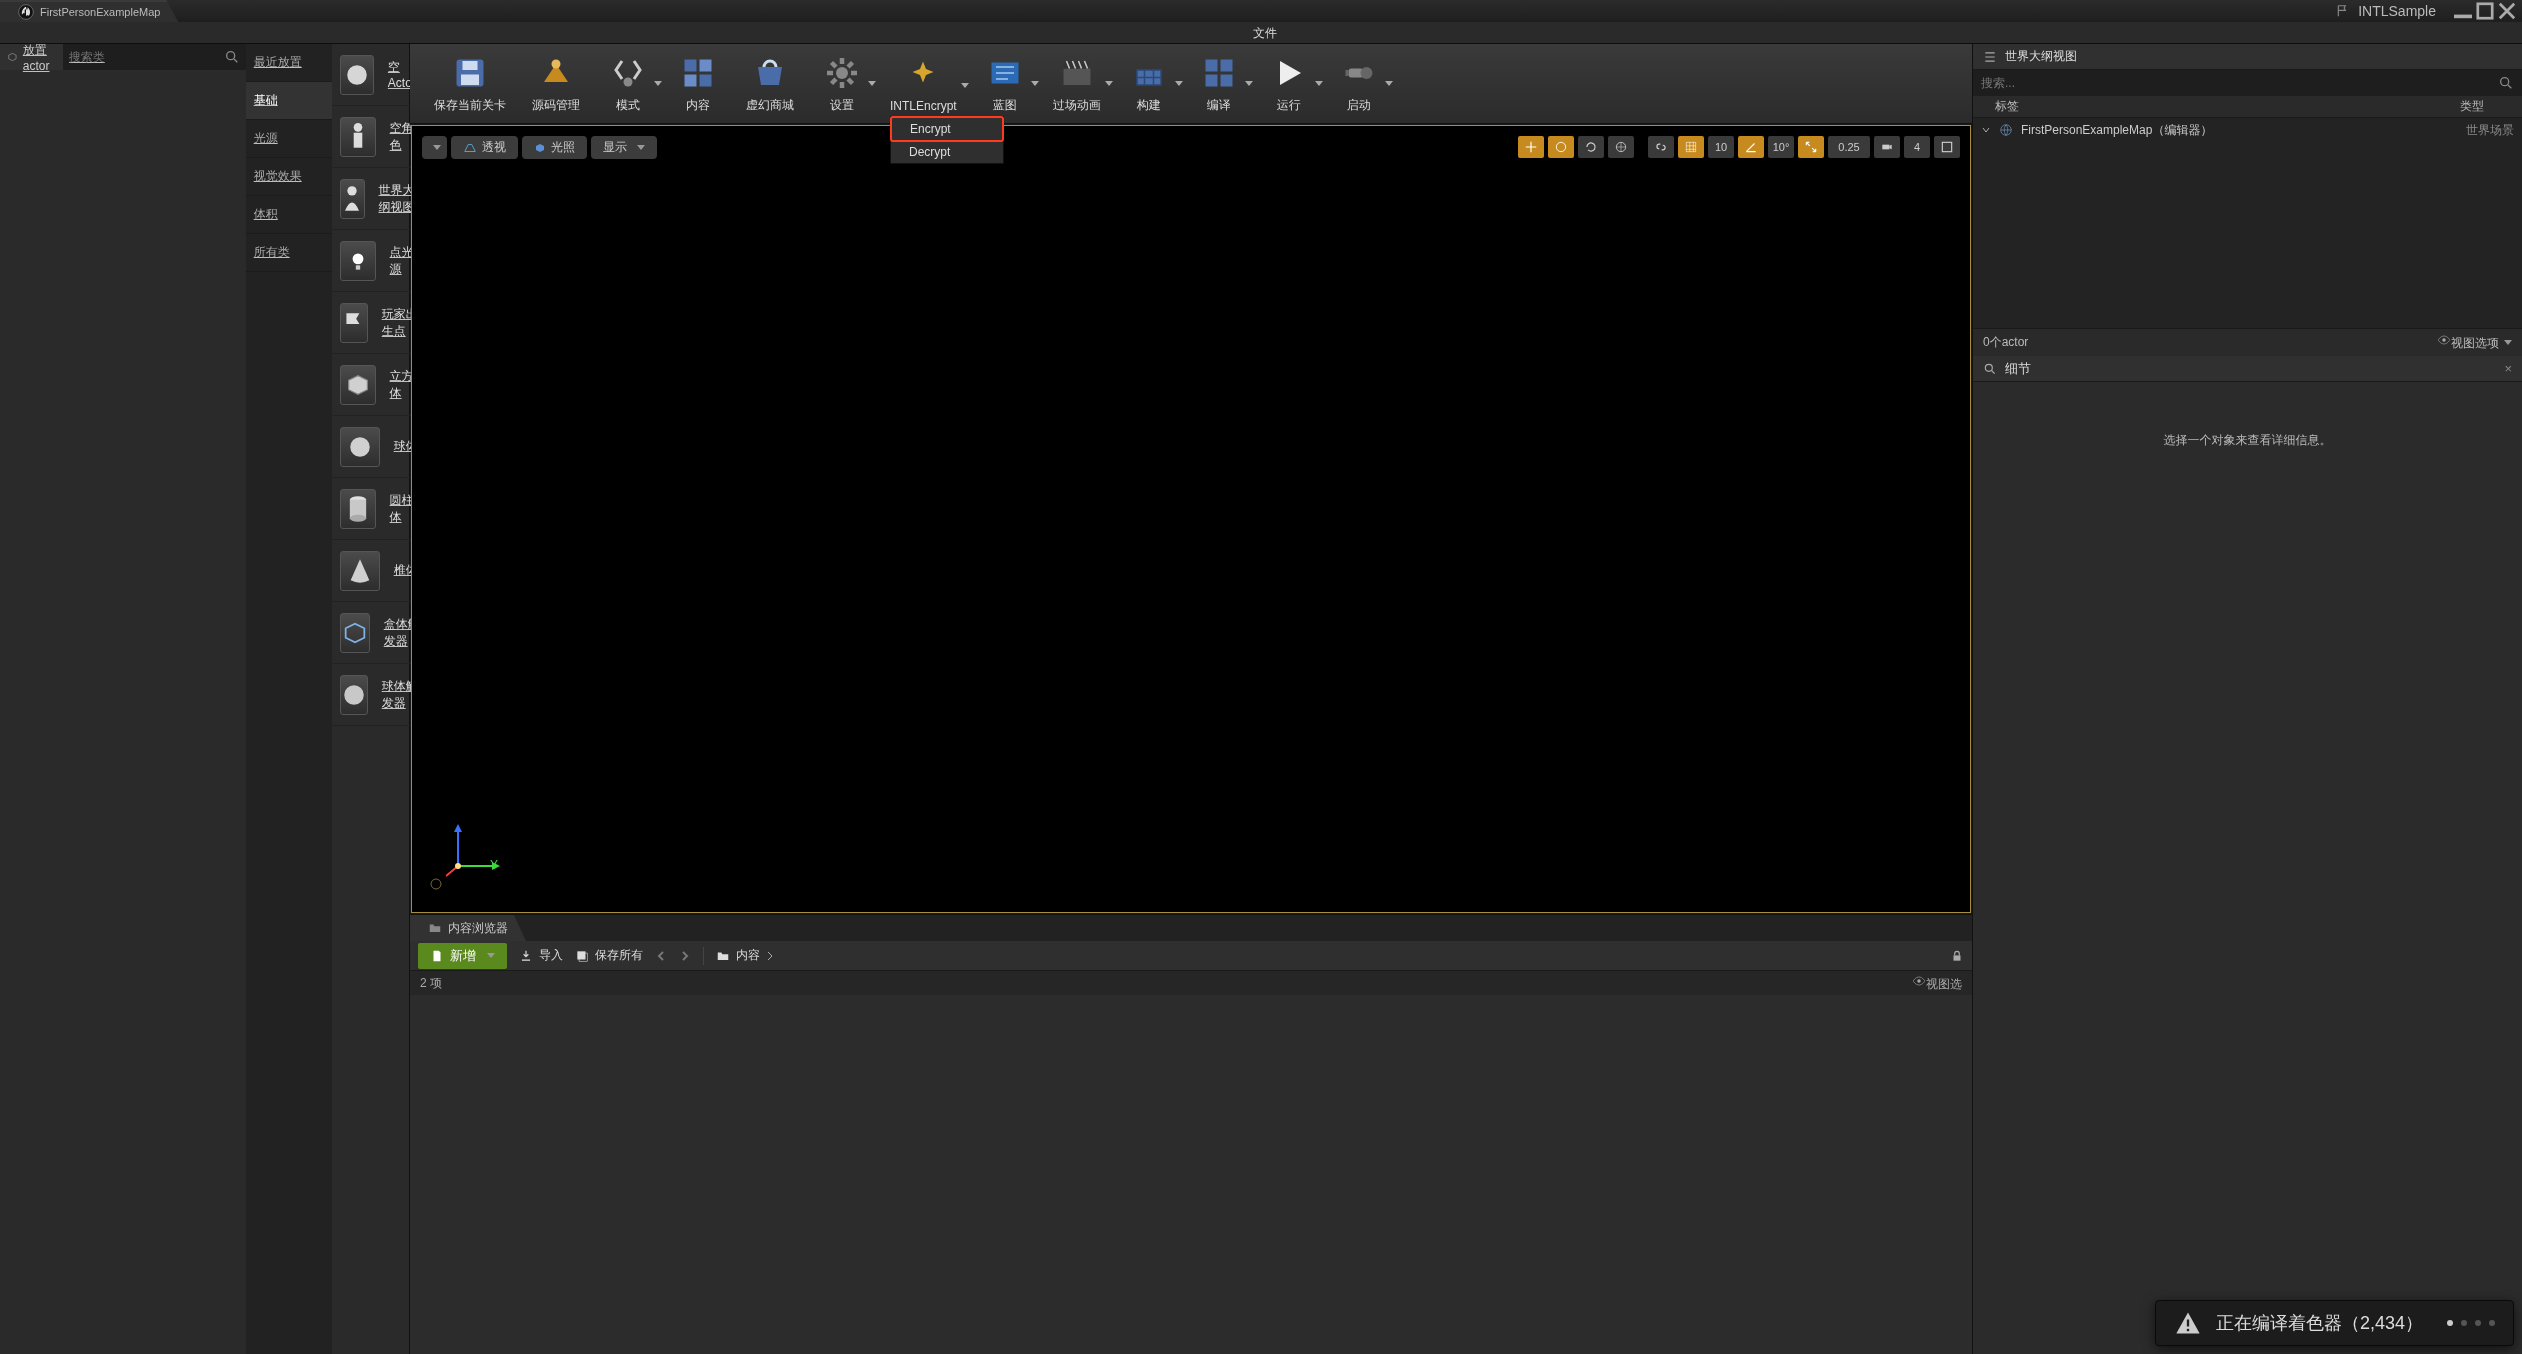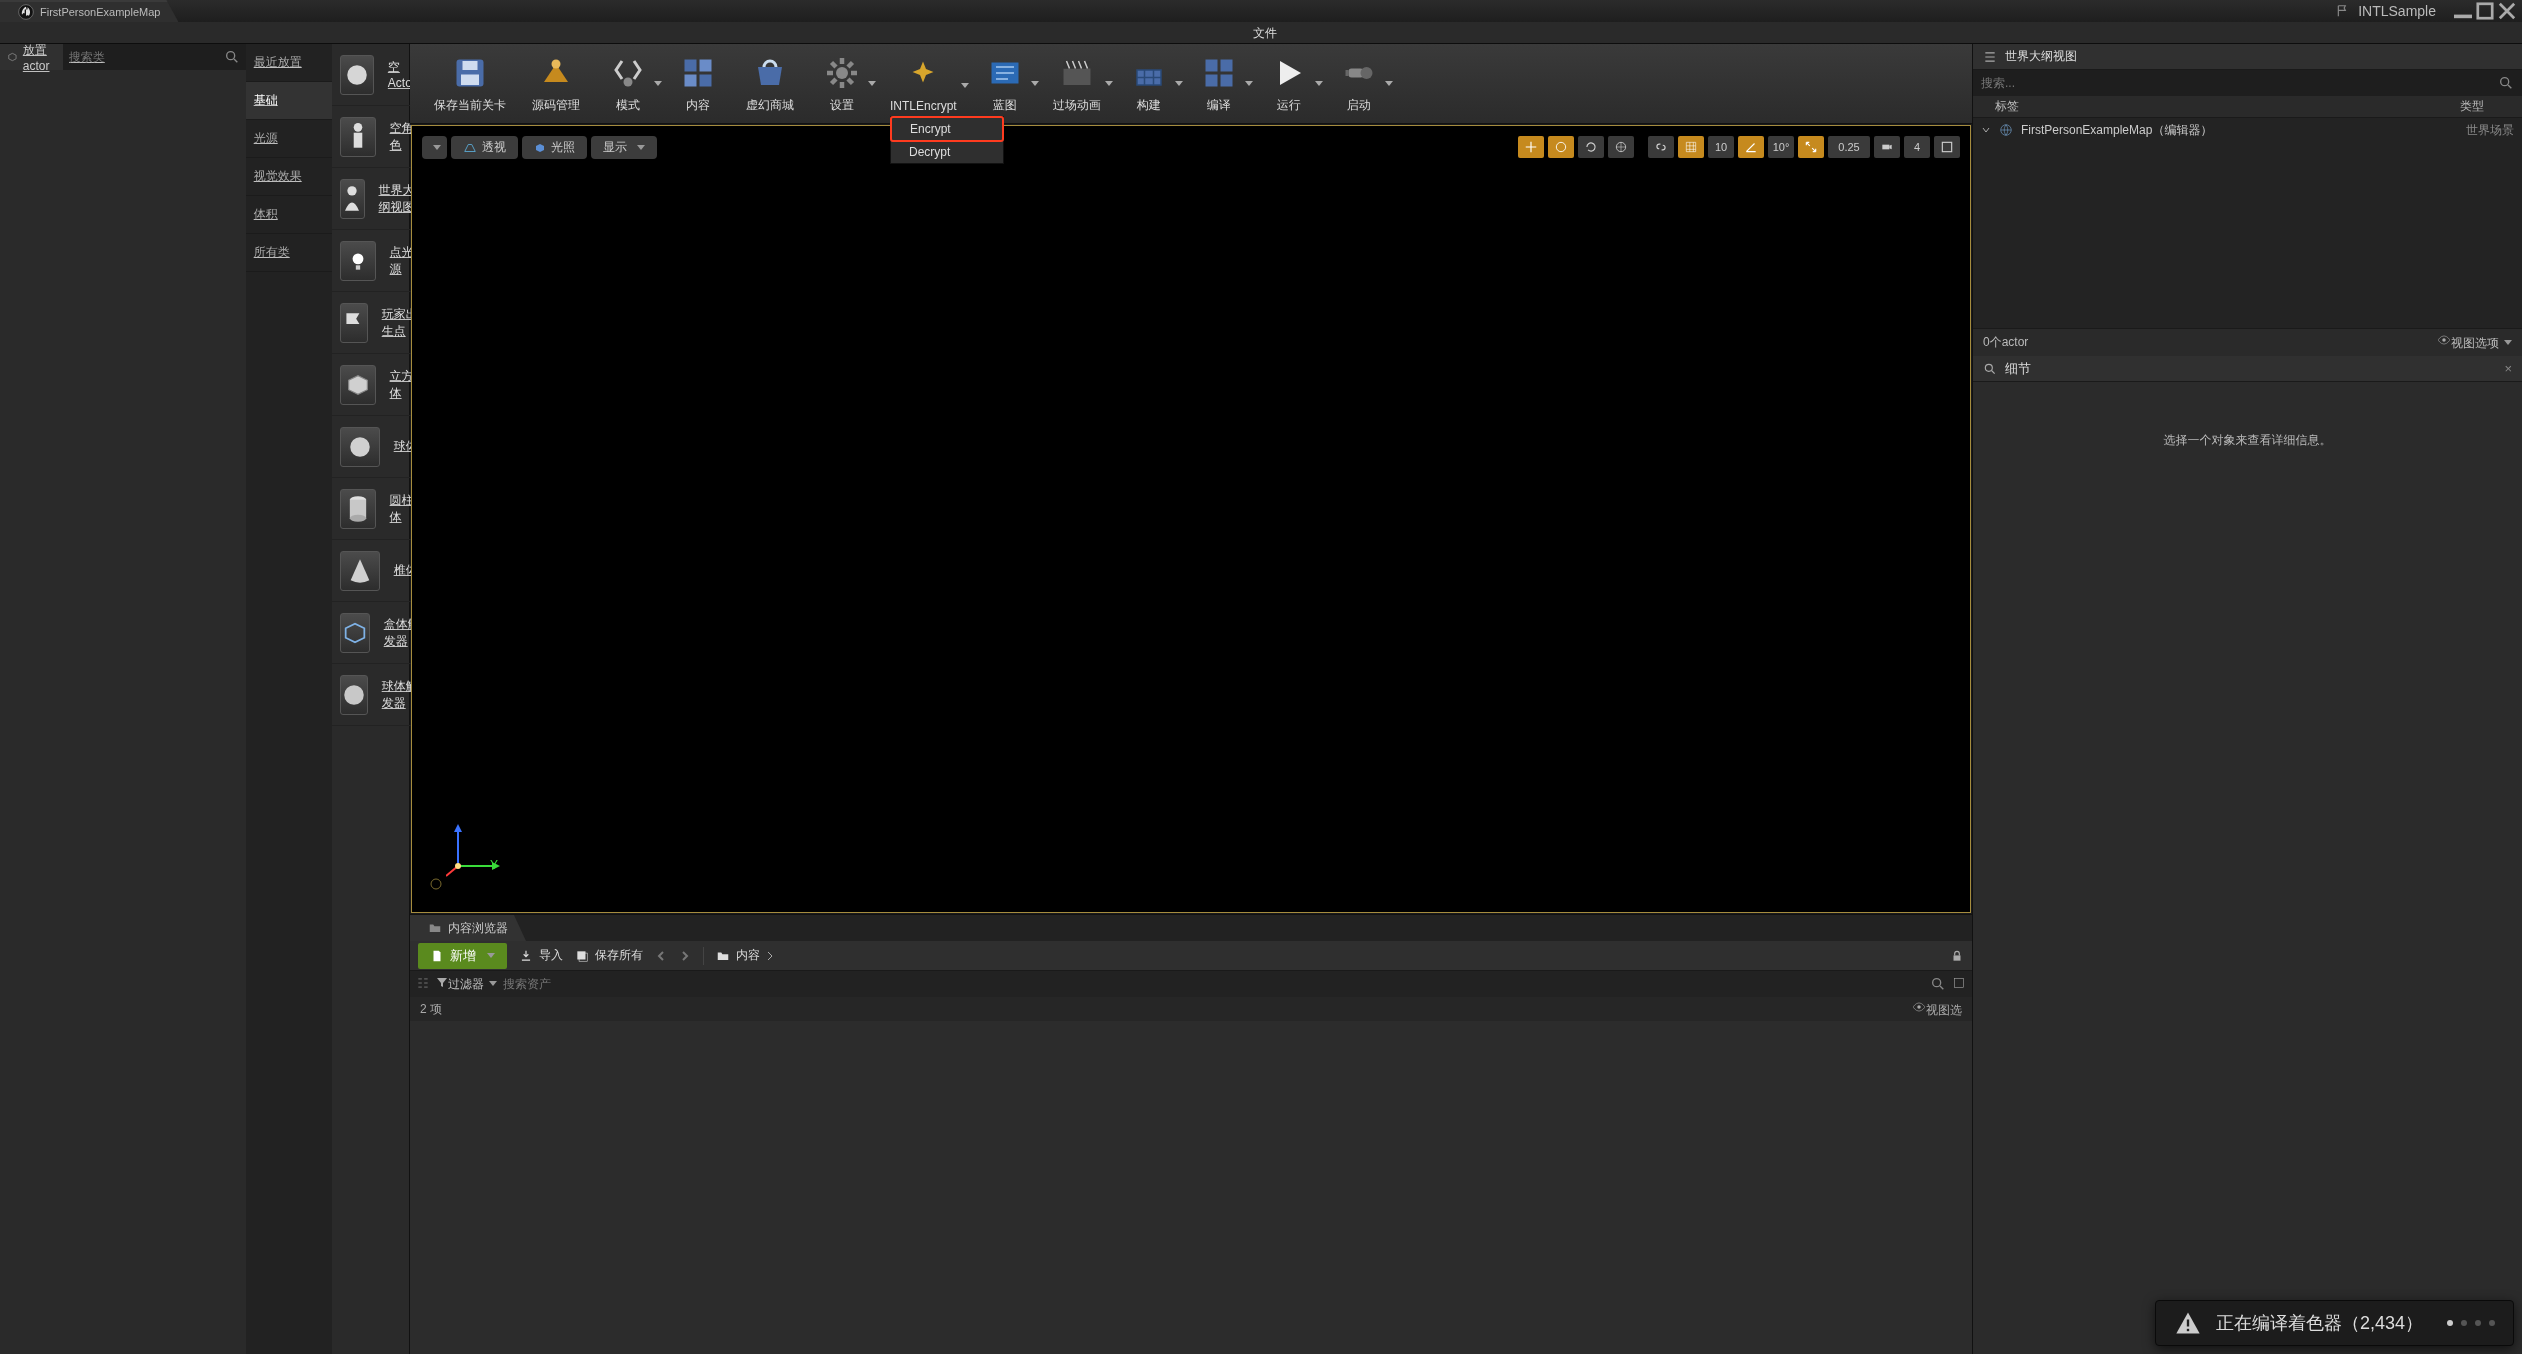--- a/index.html
+++ b/index.html
@@ -557,36 +557,20 @@
                 <path d="M2 1l4 4-4 4" stroke="#aaa" fill="none"></path>
               </svg>
             </div>
           <div style="margin-left:auto" class="item">
               <svg width="14" height="14" viewBox="0 0 24 24">
                 <rect x="6" y="11" width="12" height="9" fill="#aaa"></rect>
                 <path d="M8 11V8a4 4 0 018 0v3" stroke="#aaa" fill="none" stroke-width="2"></path>
               </svg>
             </div>
         </div>
-        <div class="cb-filters">
-          <div class="item"><svg width="14" height="14" viewBox="0 0 24 24">
-                <path d="M4 5h6M4 12h6M4 19h6M14 5h6M14 12h6M14 19h6" stroke="#aaa"></path>
-              </svg></div>
-          <div class="item caret-down"><svg width="12" height="12" viewBox="0 0 12 12">
-                <path d="M1 2h10L7 7v4l-2-1V7z" fill="#aaa"></path>
-              </svg><span>过滤器</span></div>
-          <input placeholder="搜索资产" style="">
-          <svg class="magglass" viewBox="0 0 24 24">
-              <circle cx="10" cy="10" r="6" fill="none" stroke="#888" stroke-width="2"></circle>
-              <path d="M15 15l5 5" stroke="#888" stroke-width="2"></path>
-            </svg>
-          <div class="item"><svg width="14" height="14" viewBox="0 0 24 24">
-                <rect x="4" y="4" width="16" height="16" fill="none" stroke="#aaa"></rect>
-              </svg></div>
-        </div>
         <div class="cb-status">
           <span>2 项</span>
           <span class="item"><svg class="eye-ico" viewBox="0 0 24 24">
                 <path d="M2 12s4-7 10-7 10 7 10 7-4 7-10 7S2 12 2 12z" fill="none" stroke="#aaa"></path>
                 <circle cx="12" cy="12" r="3" fill="#aaa"></circle>
               </svg><span>视图选</span></span>
         </div>
       </div>
     </div>
 

